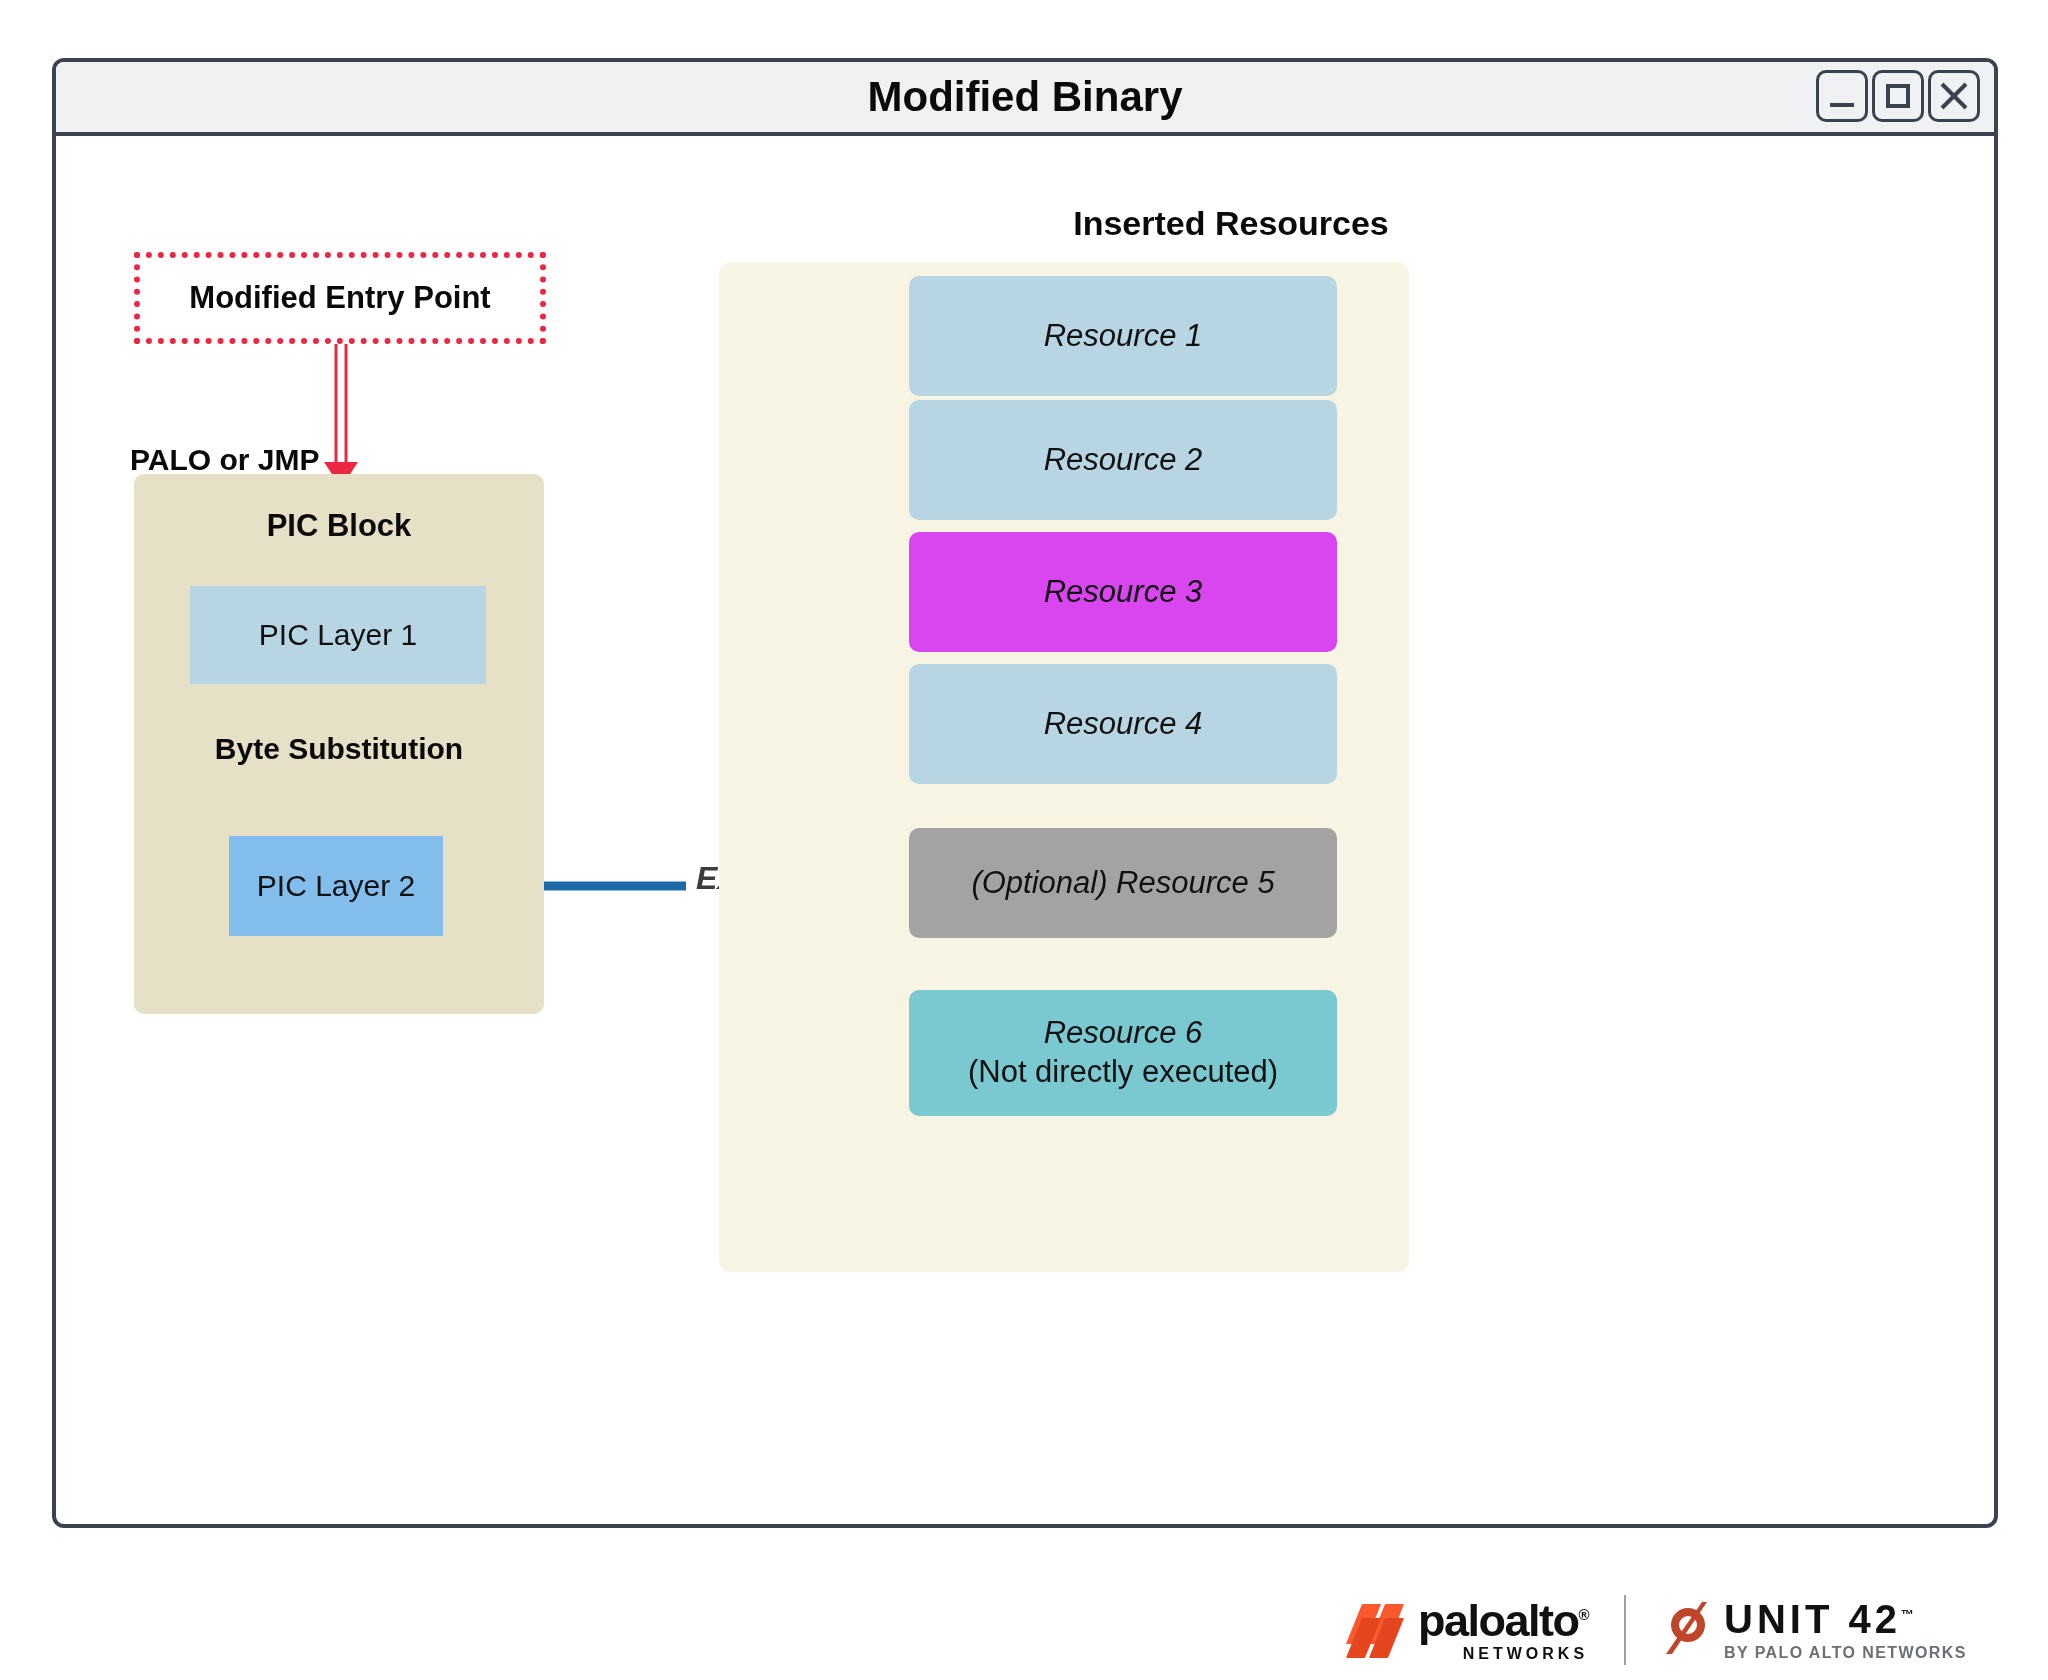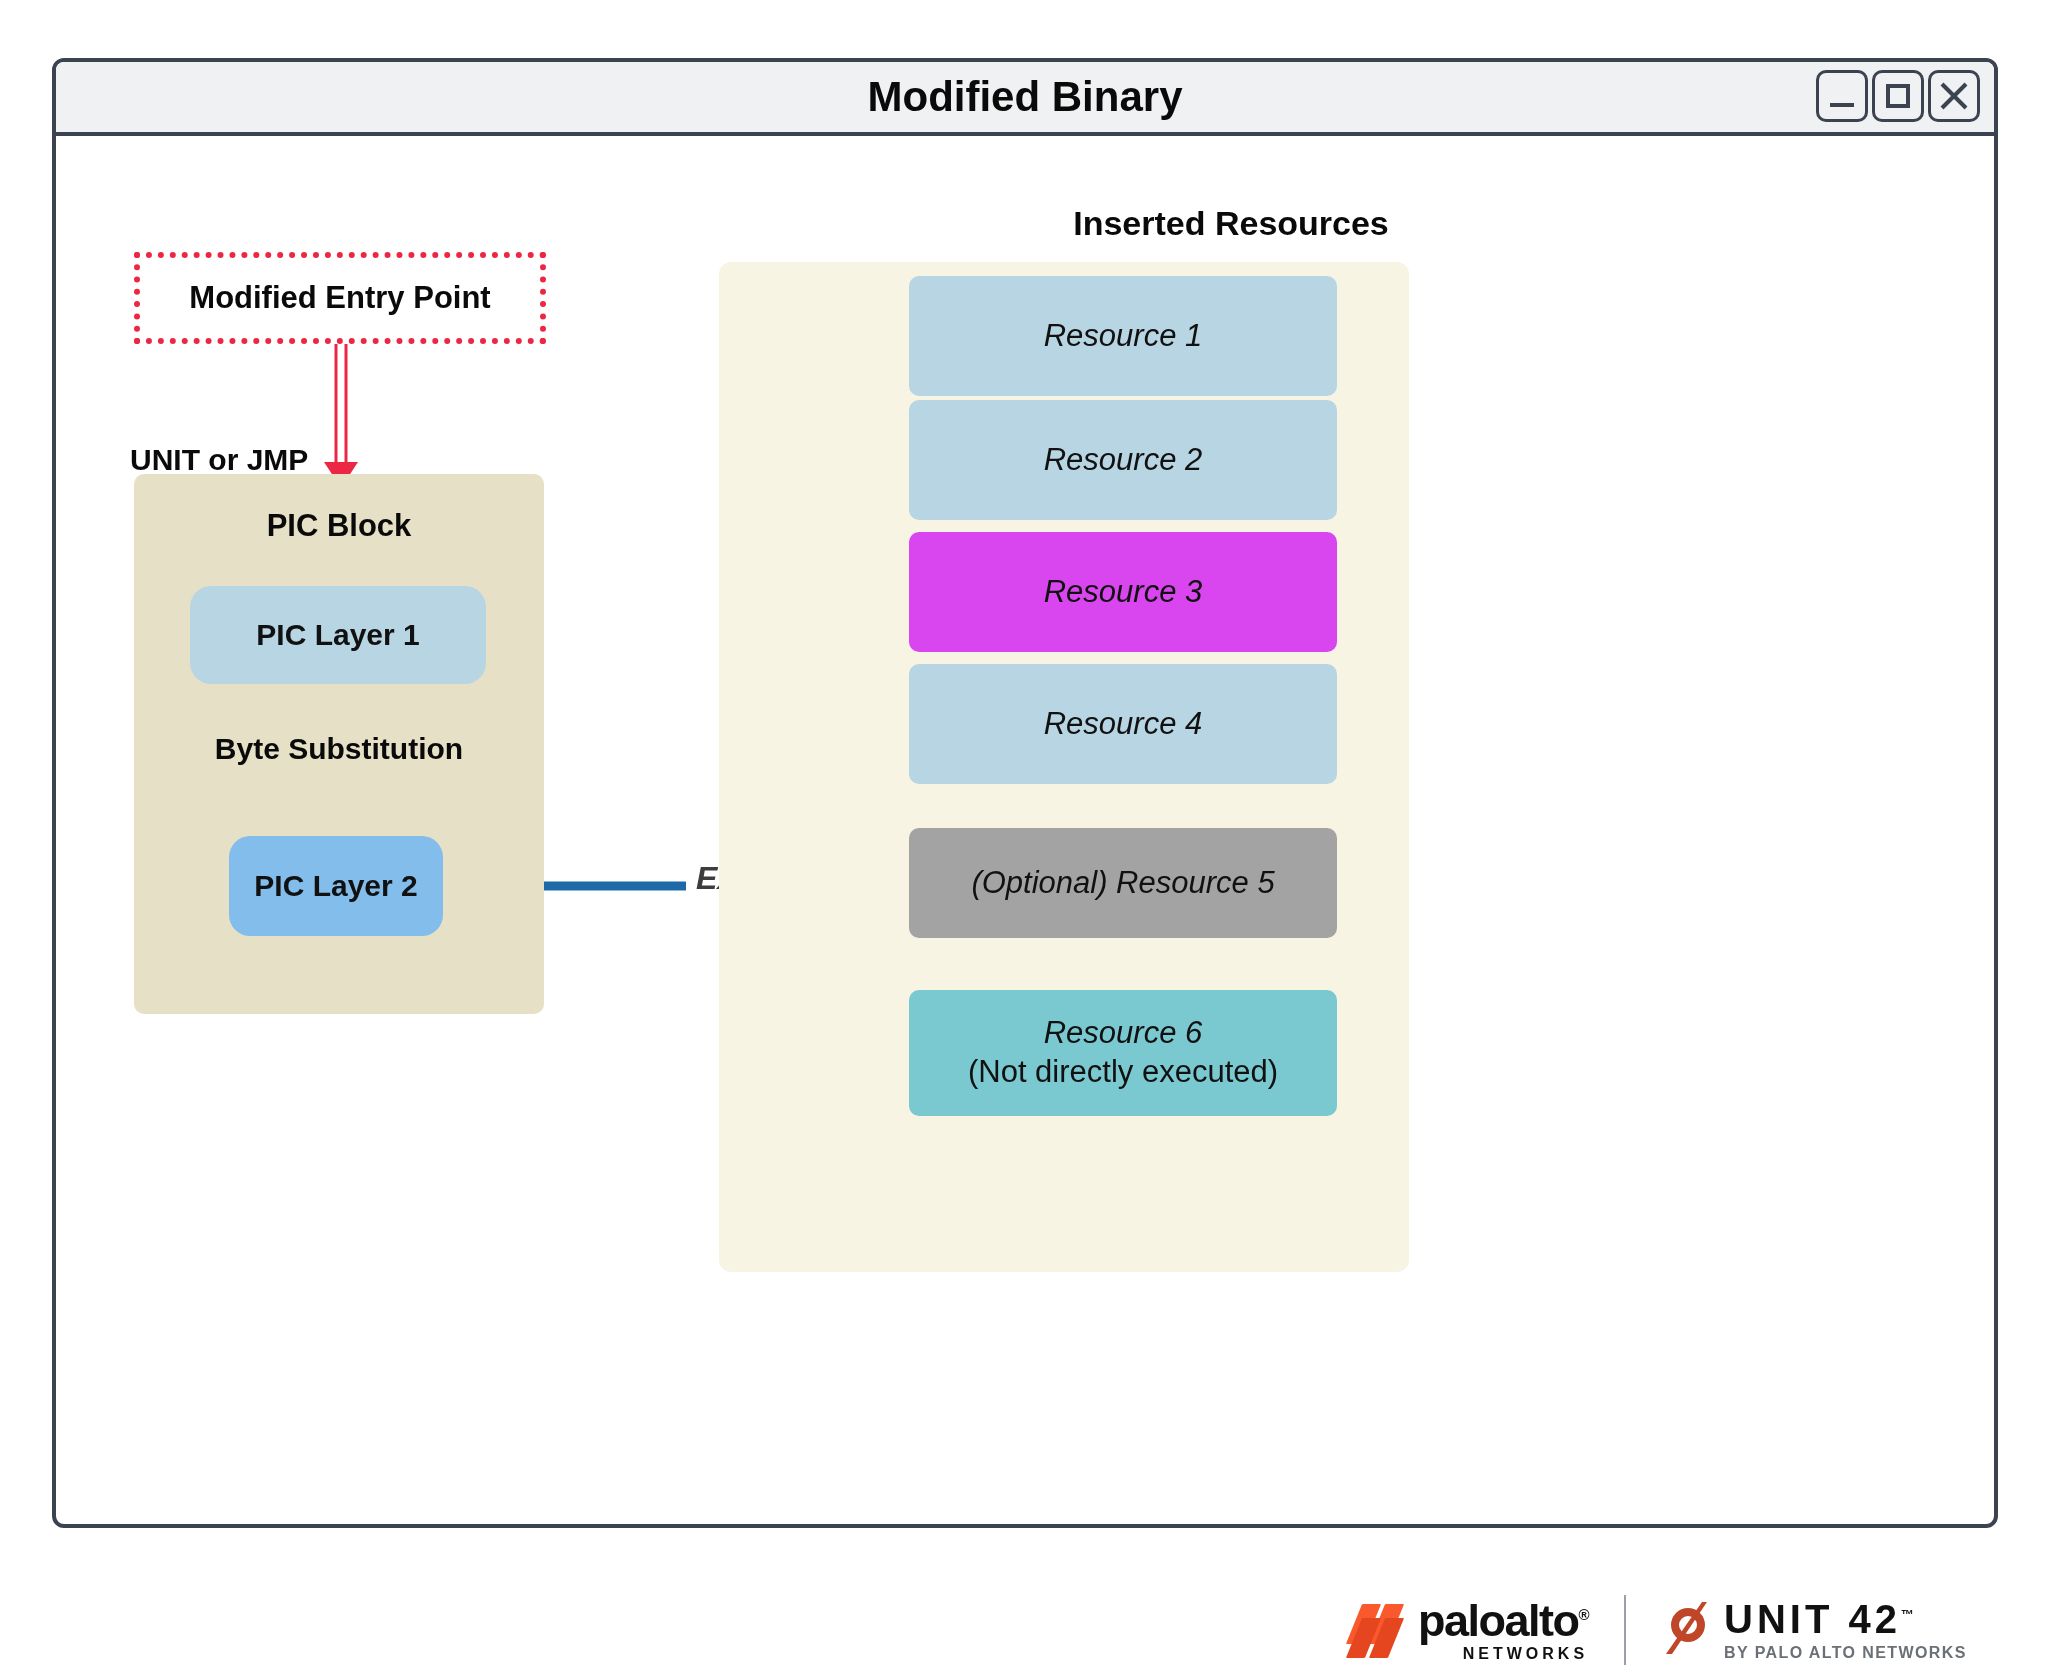--- a/index.html
+++ b/index.html
@@ -139,27 +139,26 @@
     position: absolute;
     left: 0; right: 0;
     top: 34px;
     text-align: center;
     font-size: 31px;
     font-weight: bold;
     color: #0a0a0a;
   }
   .pic-layer {
     position: absolute;
-    border-radius: 21px;
+    border-radius: 0;
     display: flex;
     align-items: center;
     justify-content: center;
     font-size: 30px;
     color: #111111;
-    font-weight: bold;
   }
   #pic-layer-1 {
     left: 56px;
     top: 112px;
     width: 296px;
     height: 98px;
     background: #b8d5e3;
   }
   #pic-layer-2 {
     left: 95px;
@@ -387,21 +386,21 @@
         <path d="M1040,560 L1090,574 L1040,588 z"></path>
 
         <path d="M1040,736 L1090,750 L1040,764 z"></path>
       </g>
     </svg>
 
     <div id="entry-point-box">
       <span class="lbl">Modified Entry Point</span>
     </div>
 
-    <div id="call-or-jmp-label">UNIT or JMP</div>
+    <div id="call-or-jmp-label">PALO or JMP</div>
 
     <div id="pic-block">
       <div id="pic-block-title">PIC Block</div>
       <div class="pic-layer" id="pic-layer-1">
         <span>PIC Layer 1</span>
       </div>
       <div id="byte-substitution-label">Byte Substitution</div>
       <div class="pic-layer" id="pic-layer-2">
         <span>PIC Layer 2</span>
       </div>

